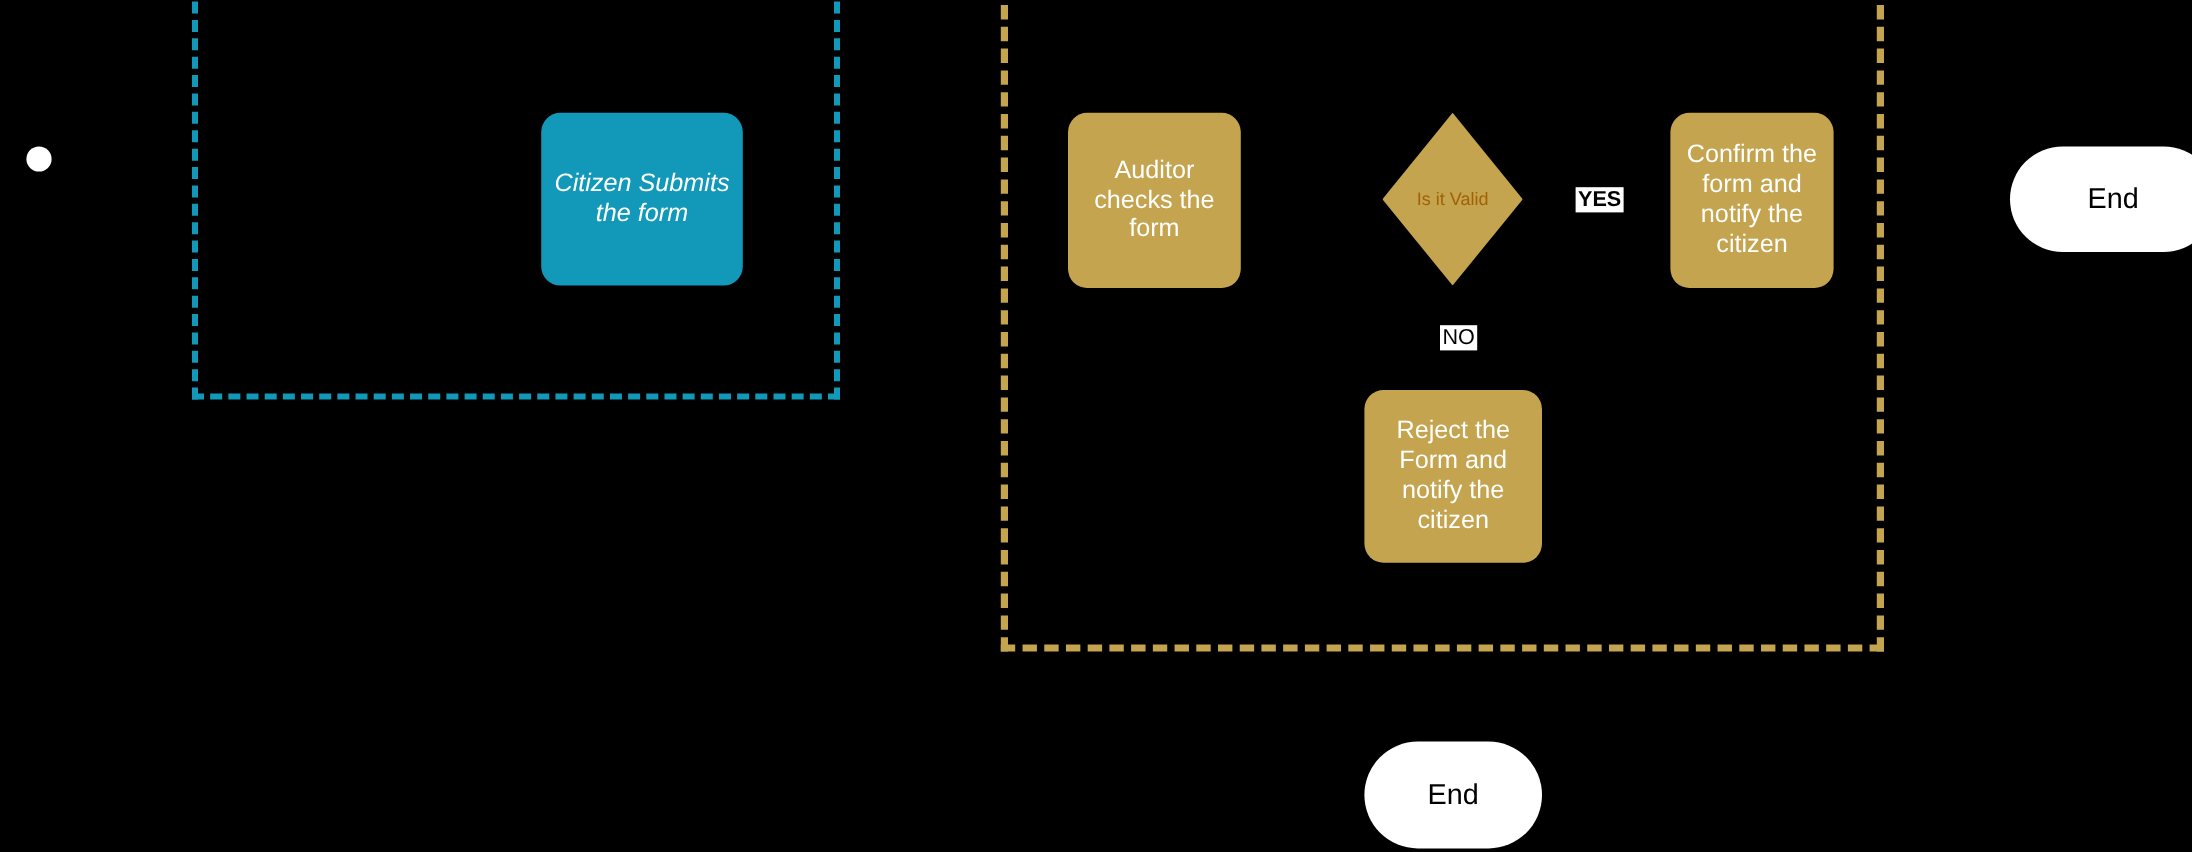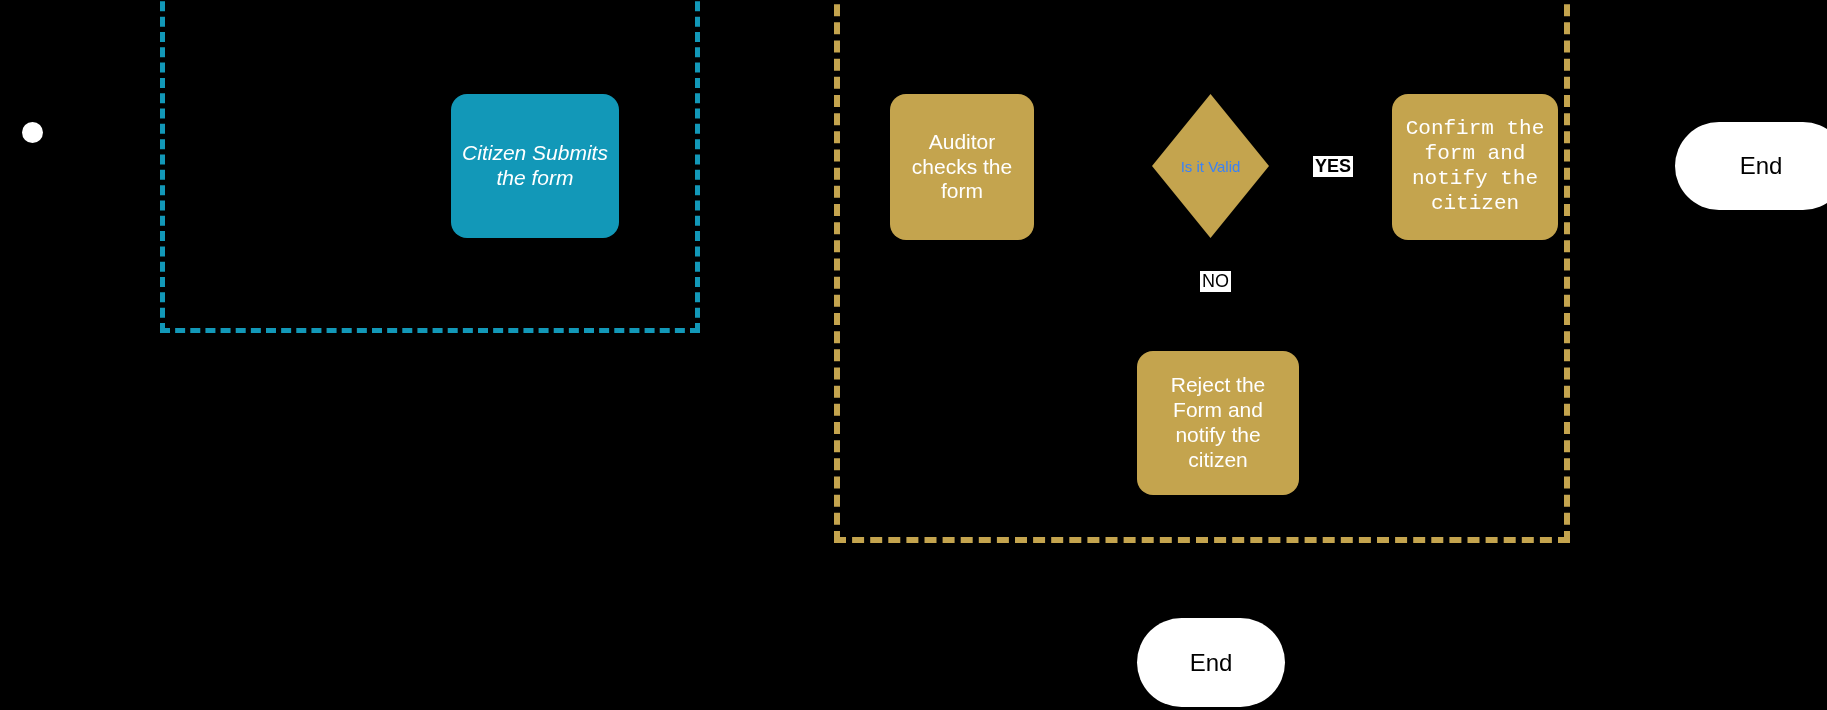--- a/index.html
+++ b/index.html
@@ -74,21 +74,21 @@
   }
   .decision .diamond-shape {
     position: absolute;
     inset: 0;
     background: #C4A44E;
     clip-path: polygon(50% 0%, 100% 50%, 50% 100%, 0% 50%);
   }
   .decision .label {
     position: relative;
     z-index: 2;
-    color: #3b82f6;
+    color: #a16207;
     font-size: 15px;
     text-align: center;
     white-space: nowrap;
   }
 
   
   .start-dot {
     position: absolute;
     background: #FFFFFF;
     border-radius: 50%;
@@ -137,25 +137,25 @@
 
   <div class="decision" style="left:1152px; top:94px; width:117px; height:144px;">
     <div class="diamond-shape"></div>
     <span class="label">Is it Valid</span>
   </div>
 
   <div class="edge-label" style="left:1313px; top:156px;font-weight:bold;">YES</div>
 
   <div class="edge-label" style="left:1200px; top:271px;">NO</div>
 
-  <div class="node proc gold" style="left:1392px; top:94px; width:166px; height:146px;font-family:Liberation Mono, monospace;">
+  <div class="node proc gold" style="left:1392px; top:94px; width:136px; height:146px;">
     <span class="label">Confirm the form and notify the citizen</span>
   </div>
 
-  <div class="node proc gold" style="left:1137px; top:325px; width:162px; height:144px;margin-top:26px;">
+  <div class="node proc gold" style="left:1137px; top:325px; width:148px; height:144px;">
     <span class="label">Reject the Form and notify the citizen</span>
   </div>
 
   <div class="terminator" style="left:1675px; top:122px; width:172px; height:88px;">
     <span>End</span>
   </div>
 
   <div class="terminator" style="left:1137px; top:618px; width:148px; height:89px;">
     <span>End</span>
   </div>

